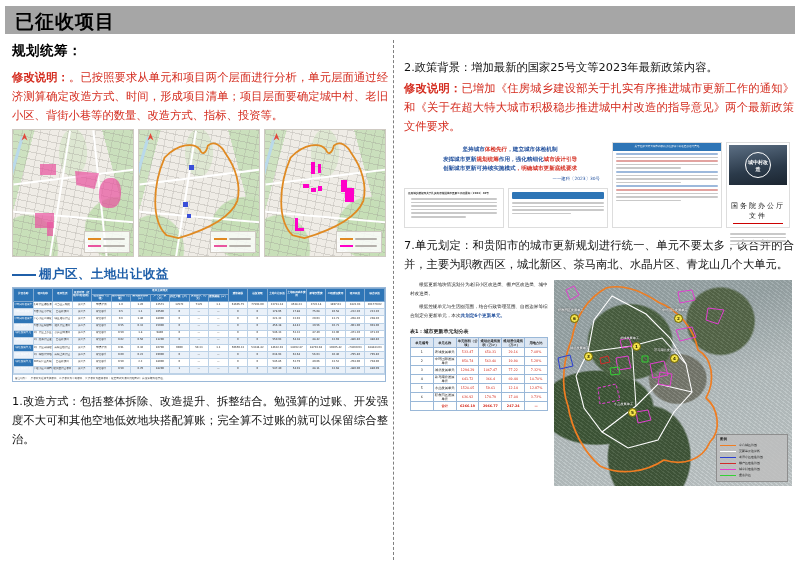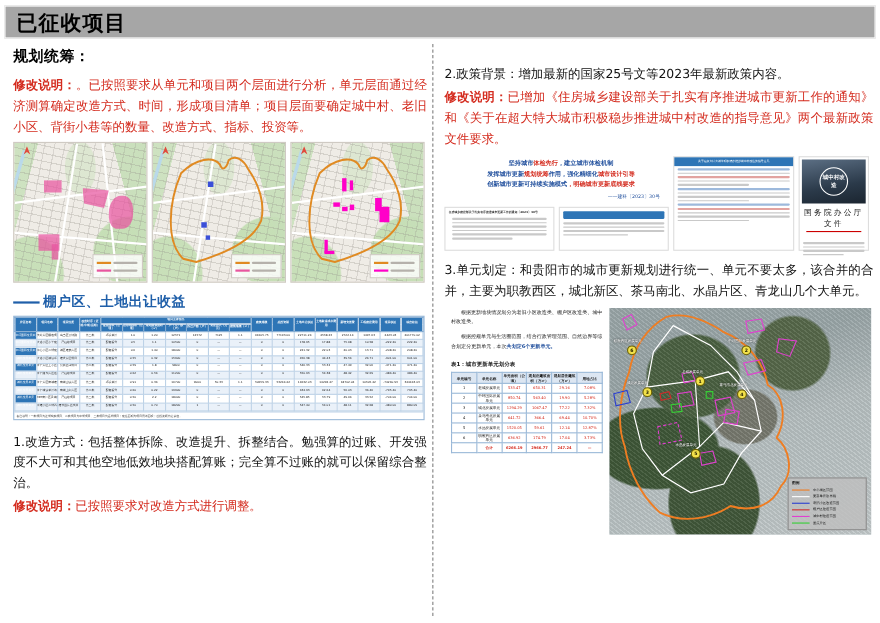--- a/index.html
+++ b/index.html
@@ -114,21 +114,21 @@
   .pol-b{position:absolute;left:0;top:46px;width:100px;height:40px;background:#fff;border:1px solid #ddd;box-sizing:border-box;padding:3px;}
   .pol-c{position:absolute;left:104px;top:46px;width:100px;height:40px;background:#fff;border:1px solid #ddd;box-sizing:border-box;}
   .pol-c .bar{height:7px;background:#2e75b6;margin:3px;border-radius:1px;}
   .pol-d{position:absolute;left:208px;top:0;width:110px;height:86px;background:#fff;border:1px solid #ddd;box-sizing:border-box;}
   .pol-d .hdr{height:8px;background:#2e75b6;}
   .pol-e{position:absolute;left:322px;top:0;width:64px;height:86px;background:#fff;border:1px solid #ddd;box-sizing:border-box;text-align:center;}
   .pol-e .photo{height:40px;margin:2px;background:linear-gradient(170deg,#5c6f84,#2b3a4a 60%,#1b2530);position:relative;}
   .pol-e .photo .seal{position:absolute;left:50%;top:50%;transform:translate(-50%,-50%);
     width:26px;height:26px;border:1.4px solid #fff;border-radius:50%;color:#fff;font-size:5px;
     line-height:7px;padding-top:6px;box-sizing:border-box;font-weight:bold;}
-  .pol-e .t1{font-size:7px;color:#1a1a1a;letter-spacing:2px;margin-top:3px;font-family:"DejaVu Serif","Liberation Serif",serif;}
+  .pol-e .t1{font-size:7px;color:#1a1a1a;letter-spacing:2px;margin-top:16px;font-family:"DejaVu Serif","Liberation Serif",serif;}
   .pol-e .t2{font-size:3.4px;color:#444;margin-top:3px;}
   .fakeline{height:1.6px;background:#c9c9c9;margin:2px 3px;border-radius:1px;}
   .fakeline.s{width:60%;}
   .fakeline.red{background:#e2a3a0;}
   .fakeline.blue{background:#9db9dc;}
 
   
   .unit-block{position:relative;margin:6px 0 0 2px;width:388px;height:206px;}
   .ub-text{position:absolute;left:6px;top:0;width:138px;}
   .ub-text p{font-size:4.6px;line-height:9px;color:#1a1a1a;margin:0 0 4px 0;text-indent:9px;}
@@ -510,23 +510,20 @@
               <td>880.09</td>
             </tr>
           </tbody>
       </table>
       <div class="tbl-note">备注说明：一类项目为近期实施项目、二类项目为中期项目、三类项目为远期项目；改造面积为项目用地面积；总投资额为估算值。</div>
     </div>
 
     <div style="height:10px;"></div>
 
     <p class="para">1.改造方式：包括整体拆除、改造提升、拆整结合。勉强算的过账、开发强度不大可和其他空地低效地块搭配算账；完全算不过账的就可以保留综合整治。</p>
-    <p class="para red">
-      <span class="lbl">修改说明：</span><span>已按照要求对改造方式进行调整。</span>
-    </p>
   </div>
 
   <div class="col-right">
 
     <p class="para" style="margin-top:16px;">2.政策背景：增加最新的国家25号文等2023年最新政策内容。</p>
     <p class="para red">
       <span class="lbl">修改说明：</span><span>已增加《住房城乡建设部关于扎实有序推进城市更新工作的通知》和《关于在超大特大城市积极稳步推进城中村改造的指导意见》两个最新政策文件要求。</span>
     </p>
 
     <div class="policy-strip">
@@ -589,21 +586,21 @@
         <div class="t1">国务院办公厅文件</div>
         <div style="height:1px;background:#c00;margin:2px 6px;"></div>
         <div class="t2">&nbsp;</div>
         <div class="fakeline"></div>
         <div class="fakeline"></div>
         <div class="fakeline"></div>
         <div class="fakeline s"></div>
       </div>
     </div>
 
-    <p class="para" style="margin-top:8px;">3.单元划定：和贵阳市的城市更新规划进行统一、单元不要太多，该合并的合并，主要为职教西区，城北新区、茶马南北、水晶片区、青龙山几个大单元。</p>
+    <p class="para" style="margin-top:8px;">7.单元划定：和贵阳市的城市更新规划进行统一、单元不要太多，该合并的合并，主要为职教西区，城北新区、茶马南北、水晶片区、青龙山几个大单元。</p>
 
     <div class="unit-block">
       <div class="ub-text">
         <p>根据更新地块情况划分为老旧小区改造类、棚户区改造类、城中村改造类。</p>
         <p><span>根据控规单元与生活圈范围，结合行政管理范围、自然边界等综合划定分更新单元，本次</span><span class="hl">共划定6个更新单元。</span></p>
         <div class="ub-cap">表1：城市更新单元划分表</div>
         <table class="unit">
           <thead>
               <tr id="unit-head">
                 <th>单元编号</th>

